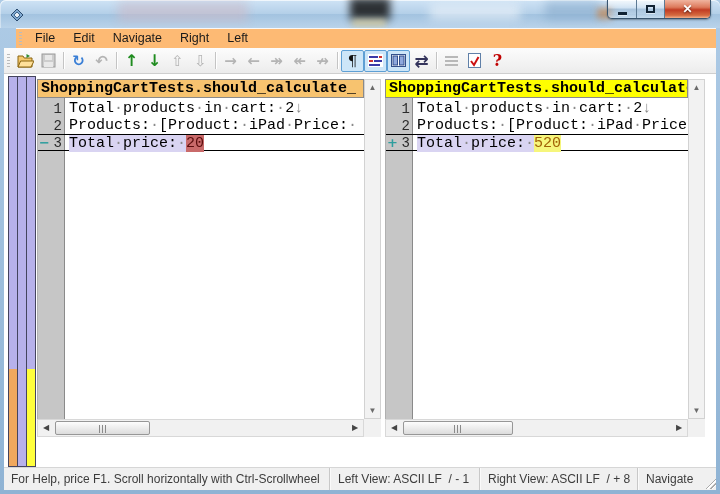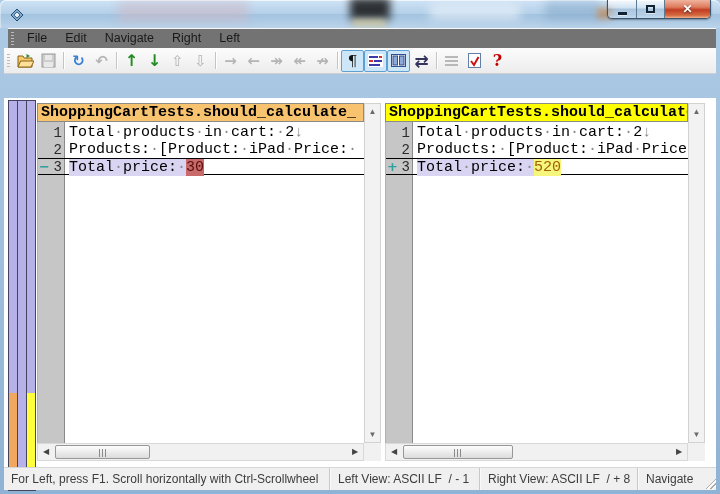--- a/index.html
+++ b/index.html
@@ -27,41 +27,41 @@
     border-right:1px solid #5c7a94; cursor:default;
   }
   .cap-min { width:29px; } .cap-max { width:28px; }
   .cap-close { width:45px; border-right:none;
     background:linear-gradient(#f0b49f 0%,#dd7a5c 40%,#c13c23 55%,#d56a40 85%,#f3b08c 100%);
   }
   .glyph-min { width:9px; height:3px; background:#123; margin-top:8px; box-shadow:0 1px 0 rgba(255,255,255,.5); }
   .glyph-max { width:9px; height:8px; border:2px solid #123; box-shadow:0 1px 0 rgba(255,255,255,.5); }
   .glyph-close { color:#fff; font-size:12px; font-weight:bold; text-shadow:0 1px 2px rgba(0,0,0,.6); line-height:19px; }
   
-  .menubar { position:absolute; top:28px; left:8px; right:4px; height:20px;
-    background:#737373; display:flex; align-items:center;
+  .menubar { position:absolute; top:28px; left:16px; right:4px; height:20px;
+    background:#fdba74; display:flex; align-items:center;
     border-top:1px solid #f8f8f8;
   }
   .bar-grip { width:5px; height:14px; margin:0 4px 0 3px;
     background:repeating-linear-gradient(#bbb 0 1px, transparent 1px 3px);
     width:3px;
   }
   .menu-item { font-size:12.5px; color:#1a1a1a; padding:0 9px; line-height:19px; }
   
   .toolbar { position:absolute; top:48px; left:4px; right:4px; height:26px;
     background:linear-gradient(#fcfcfc,#ececec);
     border-bottom:1px solid #cfcfcf; display:flex; align-items:center;
   }
   .tb-btn { width:23px; height:22px; display:flex; align-items:center; justify-content:center;
     border:1px solid transparent; border-radius:2px; flex:none; }
   .tb-btn.active { background:#cde6f8; border-color:#5e9fd4; }
   .tb-sep { width:1px; height:17px; background:#c4c4c4; margin:0 3px; box-shadow:1px 0 0 #fff; flex:none; }
   .gi { font-family:"DejaVu Sans",sans-serif; }
   
-  .client { position:absolute; top:74px; left:4px; right:4px; bottom:27px; background:#fff;margin-top:24px; }
+  .client { position:absolute; top:74px; left:4px; right:4px; bottom:27px; background:#fff; }
   
   .locator { position:absolute; left:4px; top:2px; width:28px; height:391px;
     display:flex; gap:1px; background:#44445e; border:1px solid #44445e; }
   .locator .bar { flex:1; }
   
   .pane-header { position:absolute; top:5px; height:19px; border:1px solid #8a8a8a;
     font:bold 15px "Liberation Mono", monospace; line-height:17px; padding-left:3px;
     white-space:pre; overflow:hidden; color:#000; }
   #left-header  { left:33px;  width:327px; }
   #right-header { left:381px; width:303px; }
@@ -302,21 +302,21 @@
     <div class="bar" id="loc-bar-middle" style="background: linear-gradient(rgb(183, 177, 234) 0px, rgb(183, 177, 234) 75%, rgb(183, 177, 234) 75%);"></div>
     <div class="bar" id="loc-bar-right" style="background: linear-gradient(rgb(183, 177, 234) 0px, rgb(183, 177, 234) 75%, rgb(255, 255, 60) 75%);"></div>
   </div>
 
   <div class="pane-header" id="left-header" style="background: rgb(247, 195, 111);">ShoppingCartTests.should_calculate_</div>
   <div class="pane-header" id="right-header" style="background: rgb(255, 255, 0);">ShoppingCartTests.should_calculate_</div>
 
   <div class="textarea" id="left-text">
       <div class="code-line"><span class="gutter-cell"><span class="margin-icon"></span><span class="line-num">1</span></span><span class="line-text"><span class="seg">Total<span class="ws-char">·</span>products<span class="ws-char">·</span>in<span class="ws-char">·</span>cart:<span class="ws-char">·</span>2</span><span class="seg"><span class="ws-char">↓</span></span></span></div>
       <div class="code-line"><span class="gutter-cell"><span class="margin-icon"></span><span class="line-num">2</span></span><span class="line-text"><span class="seg">Products:<span class="ws-char">·</span>[Product:<span class="ws-char">·</span>iPad<span class="ws-char">·</span>Price:<span class="ws-char">·</span></span></span></div>
-      <div class="code-line changed"><span class="gutter-cell"><span class="margin-icon">−</span><span class="line-num">3</span></span><span class="line-text"><span class="seg mod">Total<span class="ws-char">·</span>price:<span class="ws-char">·</span></span><span class="seg removed">30</span></span></div>
+      <div class="code-line changed"><span class="gutter-cell"><span class="margin-icon">−</span><span class="line-num">3</span></span><span class="line-text"><span class="seg mod">Total<span class="ws-char">·</span>price:<span class="ws-char">·</span></span><span class="seg removed">20</span></span></div>
     </div>
   <div class="textarea" id="right-text">
       <div class="code-line"><span class="gutter-cell"><span class="margin-icon"></span><span class="line-num">1</span></span><span class="line-text"><span class="seg">Total<span class="ws-char">·</span>products<span class="ws-char">·</span>in<span class="ws-char">·</span>cart:<span class="ws-char">·</span>2</span><span class="seg"><span class="ws-char">↓</span></span></span></div>
       <div class="code-line"><span class="gutter-cell"><span class="margin-icon"></span><span class="line-num">2</span></span><span class="line-text"><span class="seg">Products:<span class="ws-char">·</span>[Product:<span class="ws-char">·</span>iPad<span class="ws-char">·</span>Price:</span></span></div>
       <div class="code-line changed"><span class="gutter-cell"><span class="margin-icon">+</span><span class="line-num">3</span></span><span class="line-text"><span class="seg mod">Total<span class="ws-char">·</span>price:<span class="ws-char">·</span></span><span class="seg added">520</span></span></div>
     </div>
 
   <div class="vscroll" id="left-vscroll">
     <div class="vs-arrow vs-up">▲</div>
     <div class="vs-arrow vs-down">▼</div>
@@ -334,18 +334,18 @@
   <div class="hscroll" id="right-hscroll">
     <div class="hs-arrow hs-left">◀</div>
     <div class="hs-thumb"></div>
     <div class="hs-arrow hs-right">▶</div>
   </div>
   <div class="corner" id="left-corner"></div>
   <div class="corner" id="right-corner"></div>
 </div>
 
 <div class="statusbar">
-  <span class="sb-msg">For Left, press F1. Scroll horizontally with Ctrl-Scrollwheel</span>
+  <span class="sb-msg">For Help, price F1. Scroll horizontally with Ctrl-Scrollwheel</span>
   <span class="sb-cell" id="sb-leftview">Left View: ASCII LF  / - 1</span>
   <span class="sb-cell" id="sb-rightview">Right View: ASCII LF  / + 8</span>
   <span class="sb-cell" id="sb-conflicts">Navigate</span>
   <span class="sb-grip"></span>
 </div>
 
 </body></html>

